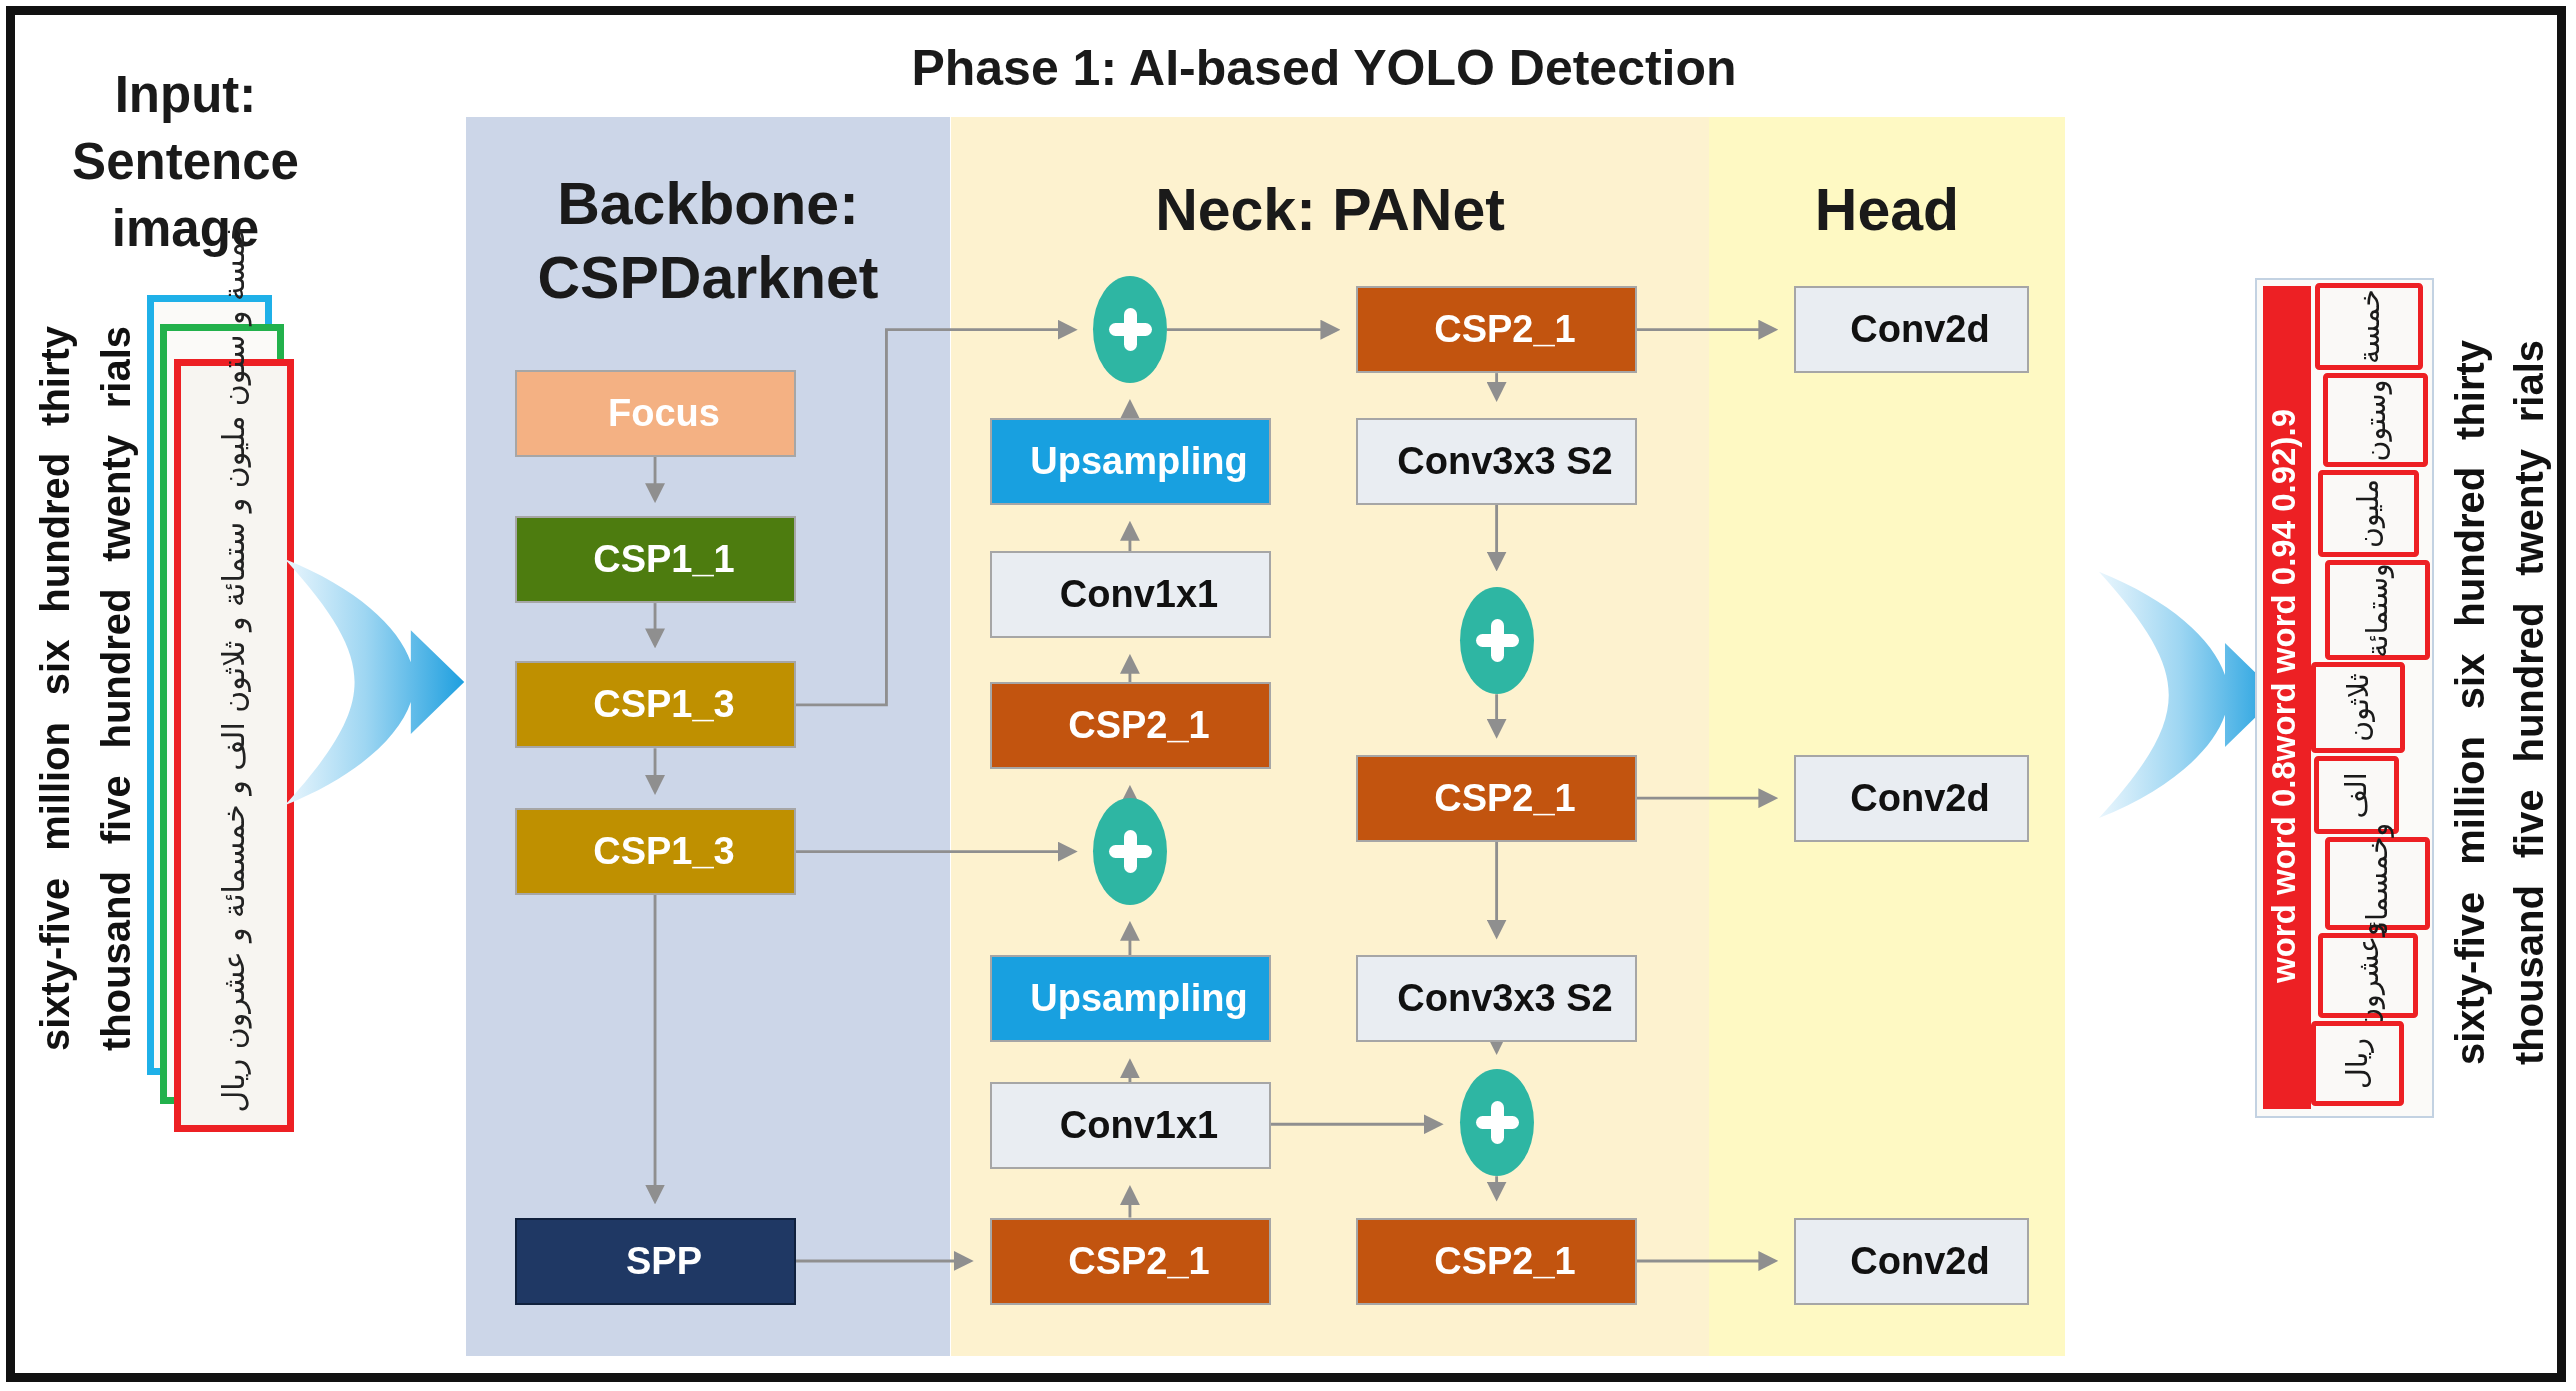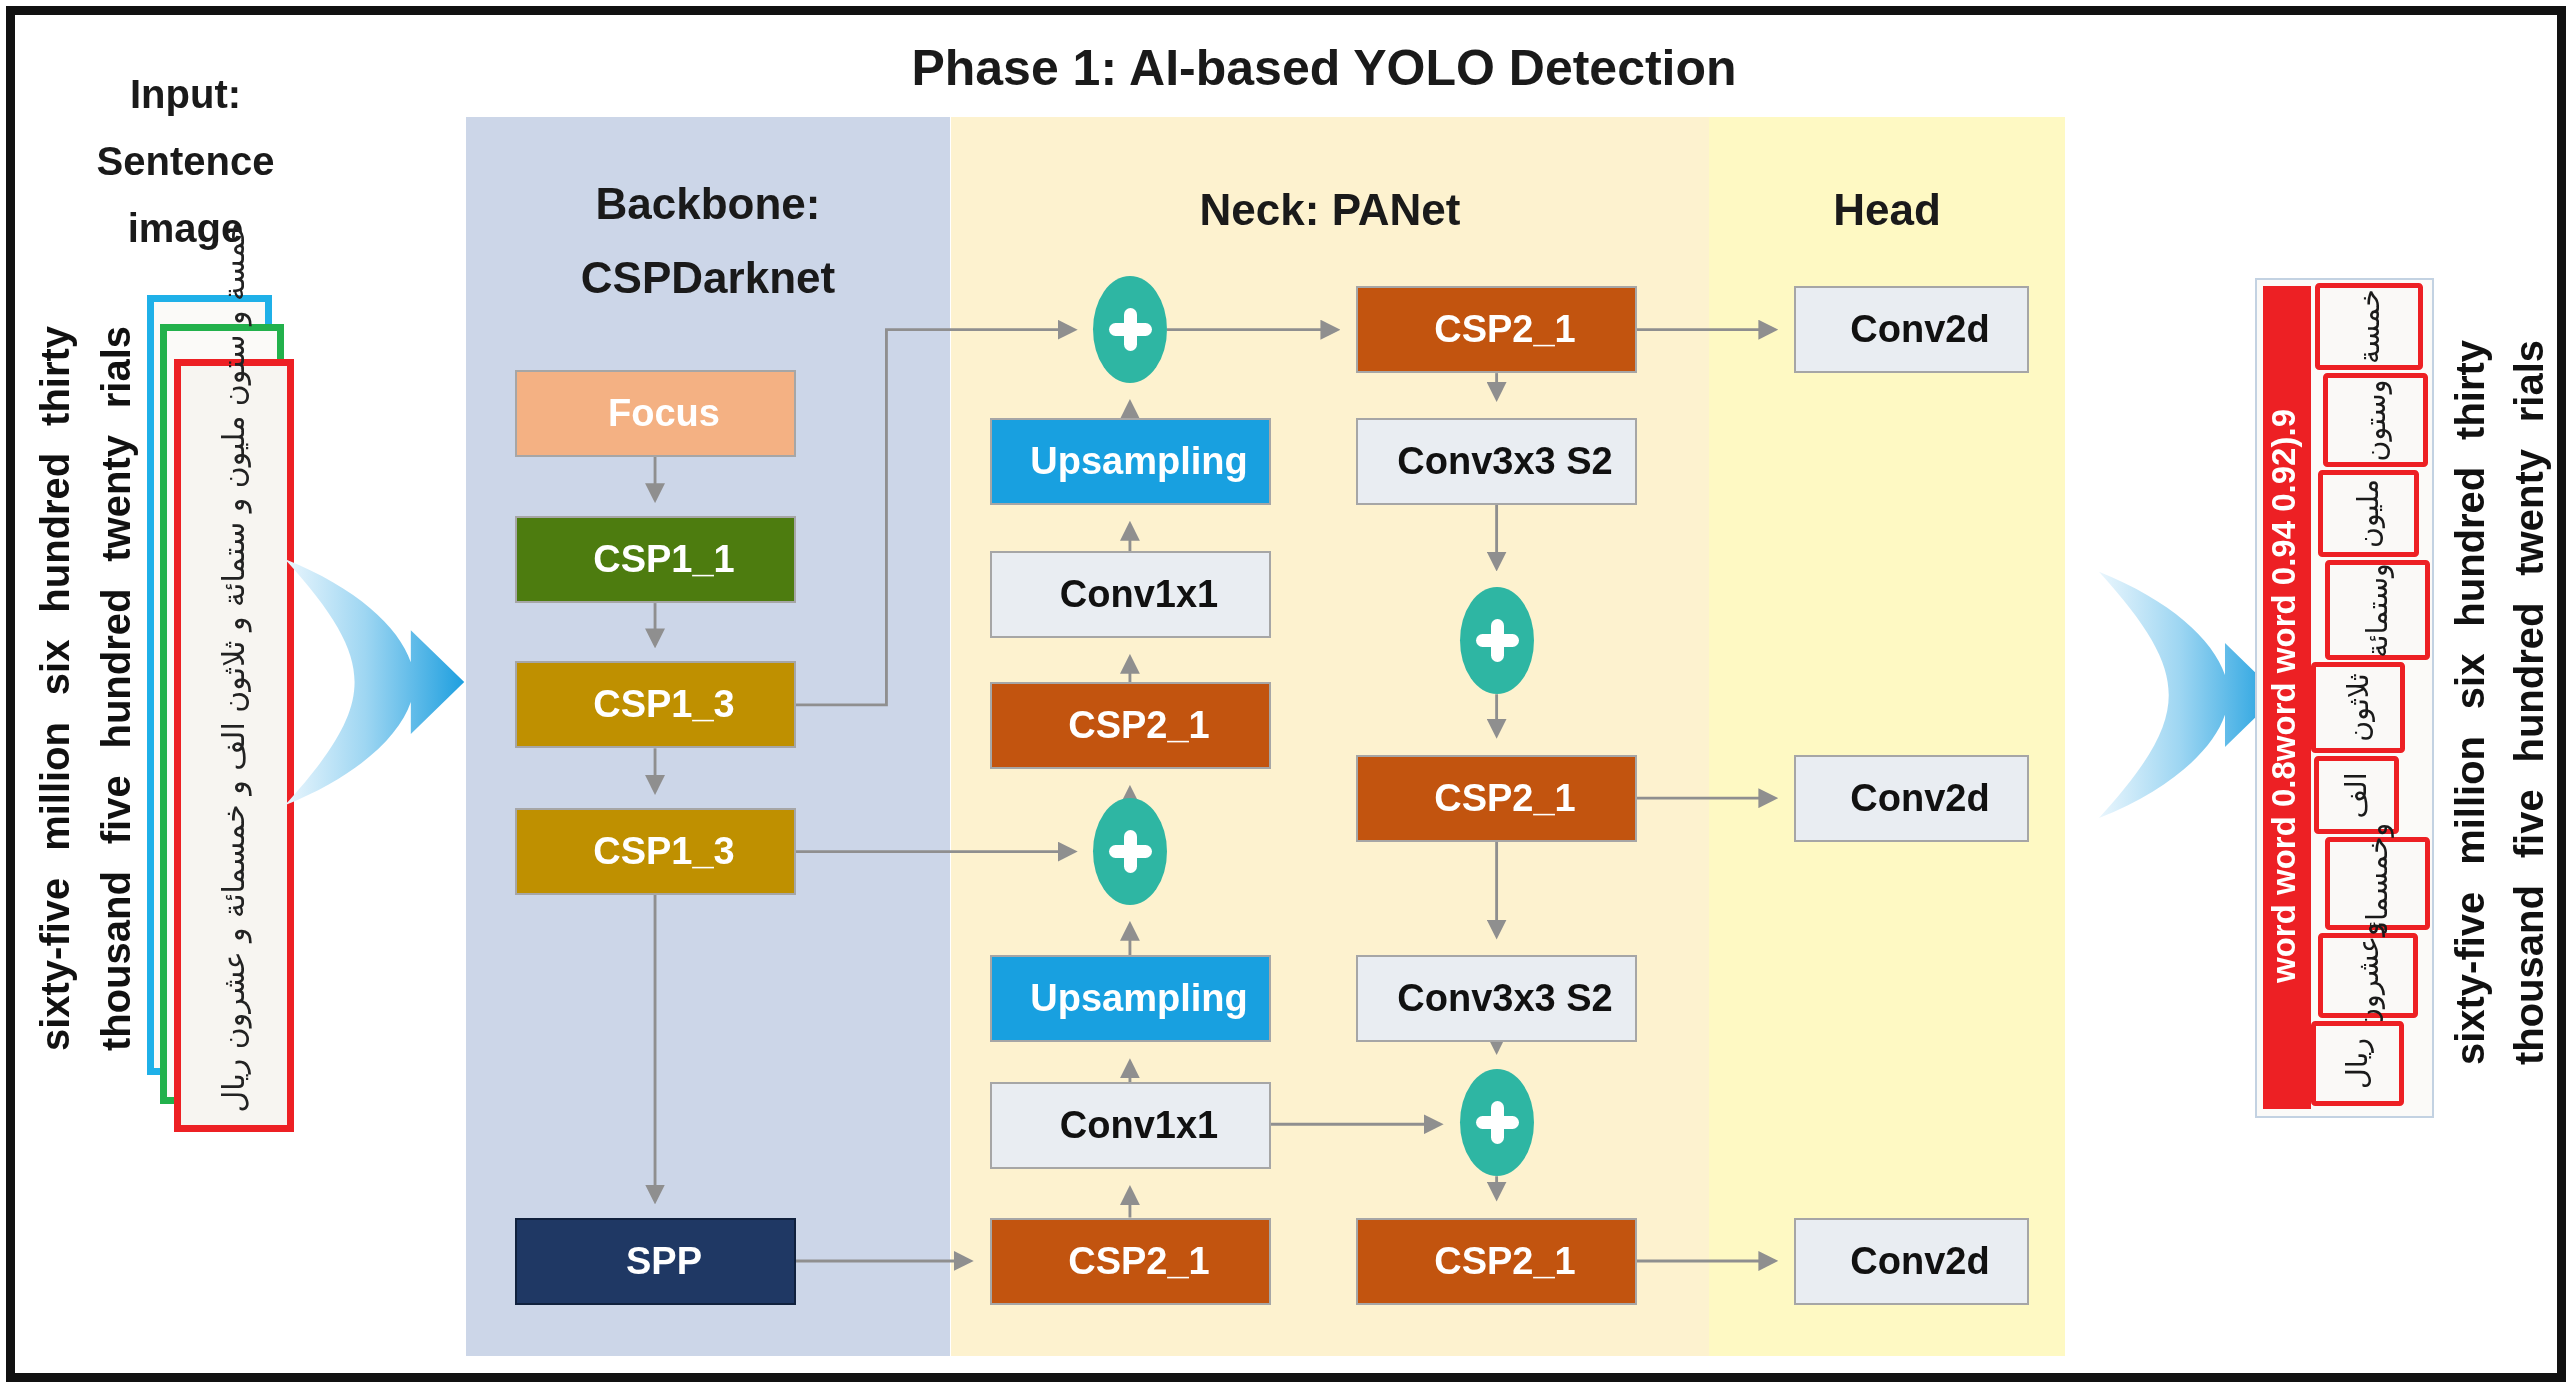--- a/index.html
+++ b/index.html
@@ -2,21 +2,21 @@
 <html style="font-size:11.4px"><head>
 <meta charset="utf-8">
 <style>
   html,body{margin:0;padding:0;background:#ffffff;}
   body{width:2576px;height:1392px;position:relative;overflow:hidden;
        font-family:"Liberation Sans",sans-serif;}
   #canvas{position:absolute;left:0;top:0;width:2576px;height:1392px;background:#ffffff;}
   .frame{position:absolute;left:5.7px;top:5.7px;right:10px;bottom:10px;border:9.3px solid #111111;pointer-events:none;}
   .col{position:absolute;top:117px;height:1239px;}
   .col-title{position:absolute;width:100%;text-align:center;font-weight:bold;color:#1a1a1a;
-             font-size:44px;line-height:74px;}
+             font-size:59px;line-height:74px;}
   .blk{position:absolute;display:flex;align-items:center;justify-content:center;
        font-weight:bold;font-size:38px;color:#ffffff;border:2.1px solid #a6a6a6;box-sizing:border-box;padding-left:17px;}
   .blk.light{color:#111111;background:#e9edf2;}
   .bigtitle{position:absolute;font-weight:bold;color:#1a1a1a;text-align:center;}
   .rot{position:absolute;transform:rotate(-90deg);white-space:nowrap;text-align:center;
        font-weight:600;color:#111111;font-size:40px;word-spacing:15.7px;}
   .plus{position:absolute;width:74px;height:107px;border-radius:50%;background:#2eb6a3;}
   .plus .pbar{position:absolute;background:#ffffff;border-radius:7.1px;}
   .pbar.h{left:15.7px;top:47px;width:43px;height:13px;}
   .pbar.v{left:31px;top:32px;width:13px;height:43px;}
@@ -41,21 +41,21 @@
   </div>
   <div class="col" style="left:951px;width:758px;background:#fdf2cf;z-index:1;">
     <div class="col-title" style="top:56px;">Neck: PANet</div>
   </div>
   <div class="col" style="left:1709px;width:356px;background:#fef9c3;z-index:1;">
     <div class="col-title" style="top:56px;">Head</div>
   </div>
 
   <div class="bigtitle" style="left:840px;top:39px;width:968px;font-size:50px;">Phase 1: AI-based YOLO Detection</div>
 
-  <div class="bigtitle" style="left:43px;top:61px;width:285px;font-size:40px;line-height:67px;">
+  <div class="bigtitle" style="left:43px;top:61px;width:285px;font-size:51px;line-height:67px;">
     <div>Input:</div>
     <div>Sentence</div>
     <div>image</div>
   </div>
 
 
   <div class="rot" style="left:-340px;top:666px;width:790px;">sixty-five million six hundred thirty</div>
   <div class="rot" style="left:-279px;top:666px;width:790px;">thousand five hundred twenty rials</div>
 
   <div class="stackrect" style="left:147px;top:295px;width:125px;height:780px;border:7.1px solid #1fb0e8;z-index:2;"></div>

